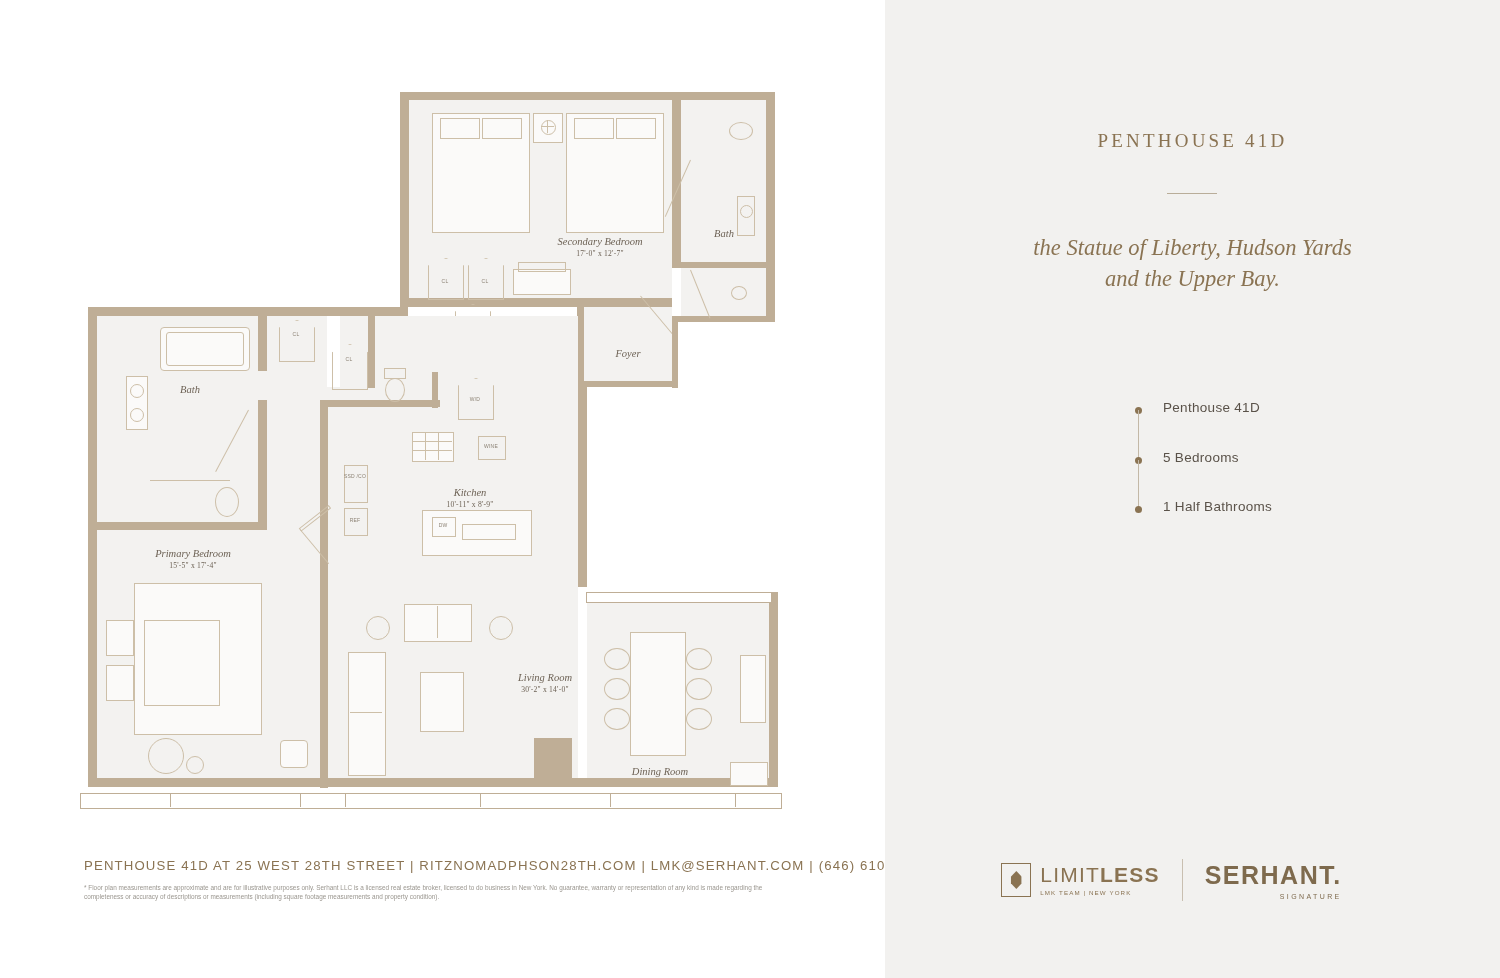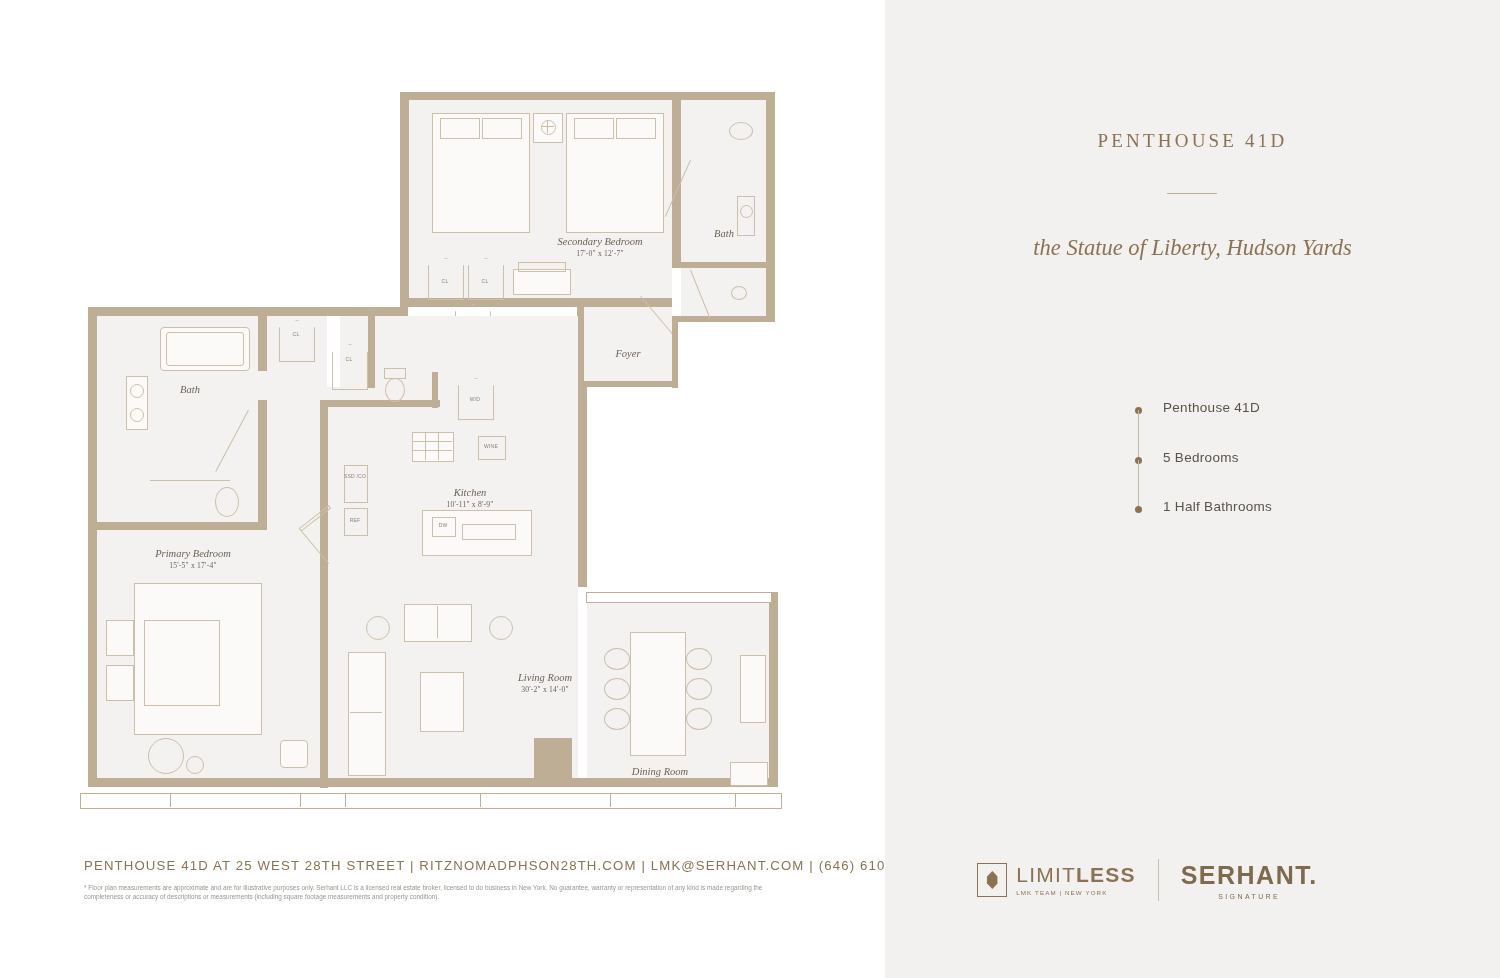--- a/index.html
+++ b/index.html
@@ -45,39 +45,39 @@
   .fact .bar{
     position:absolute;left:3px;top:10px;width:1px;height:49px;background:#c3b8a6;
   }
   .fact:last-child .bar{display:none;}
   .fact .txt{
     position:absolute;left:28px;top:0;font-size:13.5px;color:#5a5249;
     letter-spacing:.3px;
   }
 
   
-  .logos{position:absolute;left:840px;top:845px;width:615px;height:70px;}
+  .logos{position:absolute;left:864px;top:845px;width:615px;height:70px;}
   .logo-row{display:flex;align-items:center;justify-content:center;gap:22px;height:70px;}
   .limitless{display:flex;align-items:center;gap:9px;}
   .lim-mark{width:30px;height:34px;position:relative;}
   .lim-mark .diamond{
     position:absolute;left:50%;top:50%;width:11px;height:18px;
     transform:translate(-50%,-50%);
     background:#8a7352;
     clip-path:polygon(50% 0,100% 32%,100% 68%,50% 100%,0 68%,0 32%);
   }
   .lim-mark .frame{
     position:absolute;inset:0;border:1.4px solid #8a7352;
   }
   .lim-text{display:flex;flex-direction:column;line-height:1;}
   .lim-word{font-size:21px;letter-spacing:1.2px;color:#8a7352;font-weight:400;}
   .lim-word b{font-weight:700;}
   .lim-sub{font-size:6.2px;letter-spacing:1.1px;color:#8a7352;margin-top:5px;}
   .divider{width:1px;height:42px;background:#c9bfb0;}
-  .serhant{display:flex;flex-direction:column;align-items:center;}
+  .serhant{display:flex;flex-direction:column;align-items:flex-end;}
   .serhant-word{font-size:25px;letter-spacing:1.5px;color:#7e6a4d;font-weight:700;}
   .serhant-sub{font-size:7px;letter-spacing:2.4px;color:#7e6a4d;margin-top:3px;}
 
   
   .footer{position:absolute;left:84px;top:858px;width:790px;}
   .footer-line{
     font-size:13.2px;letter-spacing:1.15px;color:#8a7352;white-space:nowrap;
   }
   .disclaimer{
     margin-top:10px;font-size:6.4px;line-height:9px;color:#9a968f;max-width:690px;
@@ -279,20 +279,21 @@
   <div class="footer">
     <div class="footer-line">PENTHOUSE 41D AT 25 WEST 28TH STREET  |  RITZNOMADPHSON28TH.COM  |  LMK@SERHANT.COM  |  (646) 610-1333</div>
     <div class="disclaimer">* Floor plan measurements are approximate and are for illustrative purposes only. Serhant LLC is a licensed real estate broker, licensed to do business in New York. No guarantee, warranty or representation of any kind is made regarding the completeness or accuracy of descriptions or measurements (including square footage measurements and property condition).</div>
   </div>
 
   <div class="right-panel">
     <div class="ph-title">PENTHOUSE 41D</div>
     <div class="ph-rule"></div>
     <div class="ph-sub">
       <div>the Statue of Liberty, Hudson Yards</div>
+      <div>and the Upper Bay.</div>
     </div>
 
     <div class="facts">
       <div class="fact">
         <span class="dot"></span>
         <span class="bar"></span>
         <span class="txt">Penthouse 41D</span>
       </div>
       <div class="fact">
         <span class="dot"></span>

